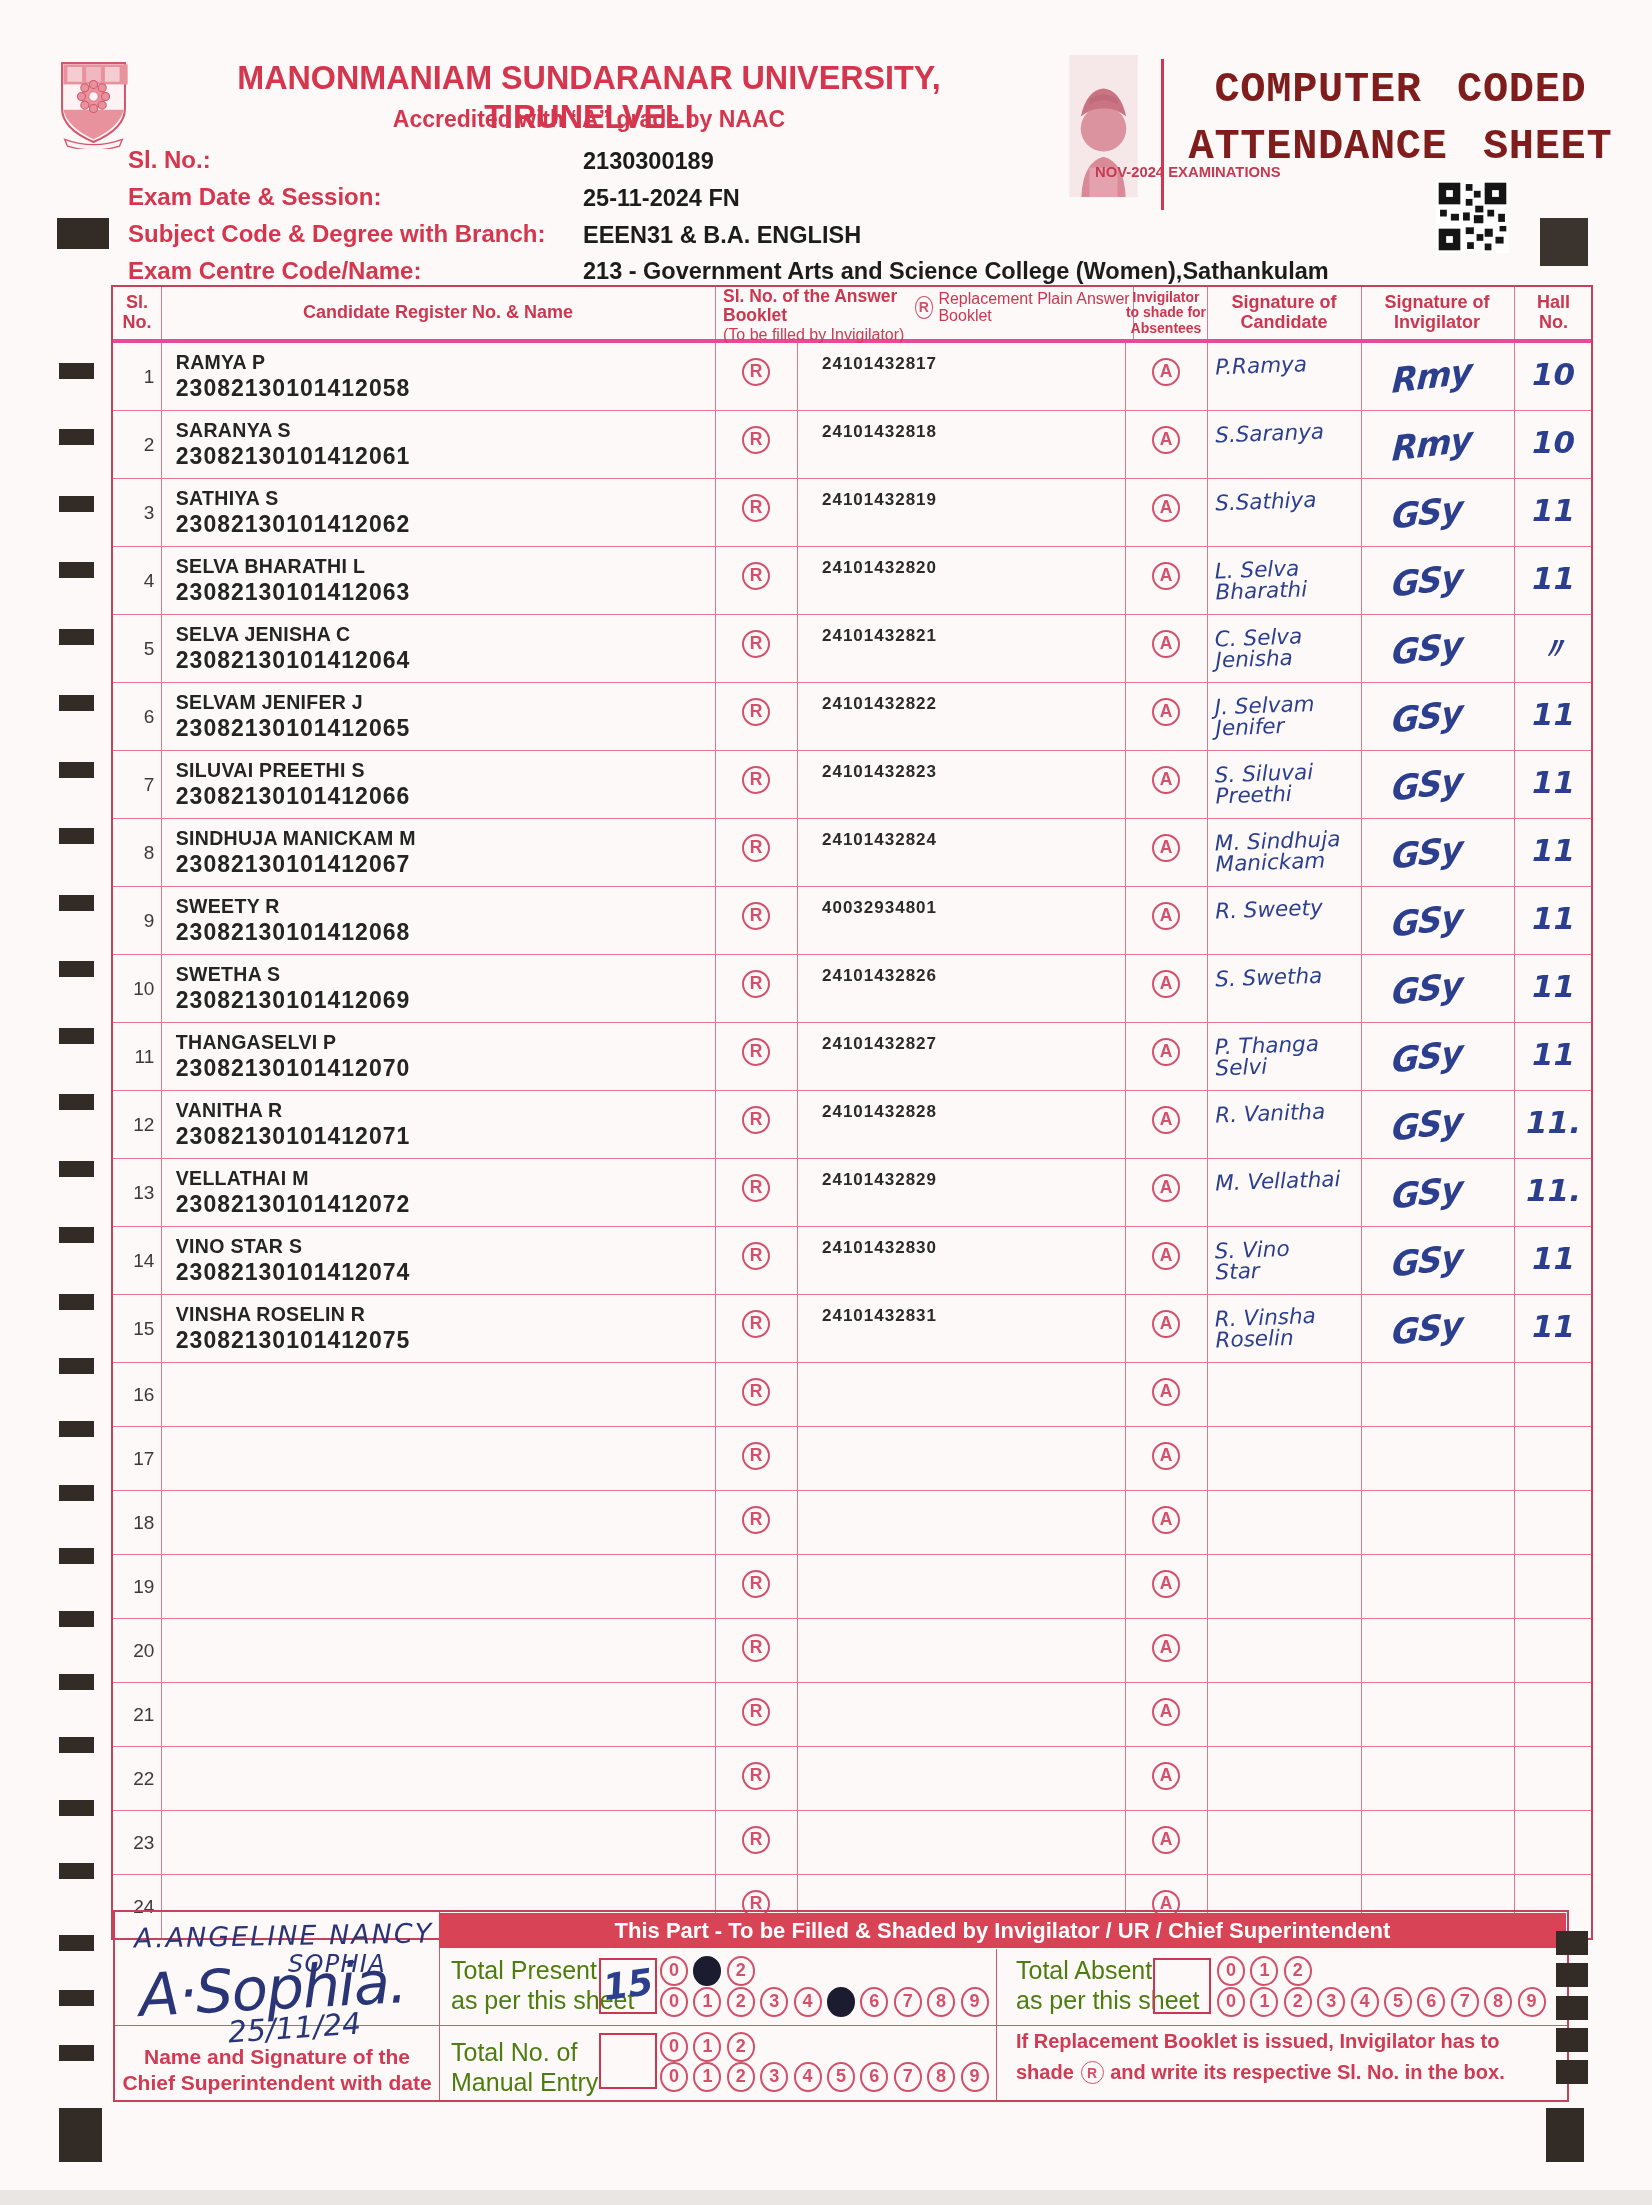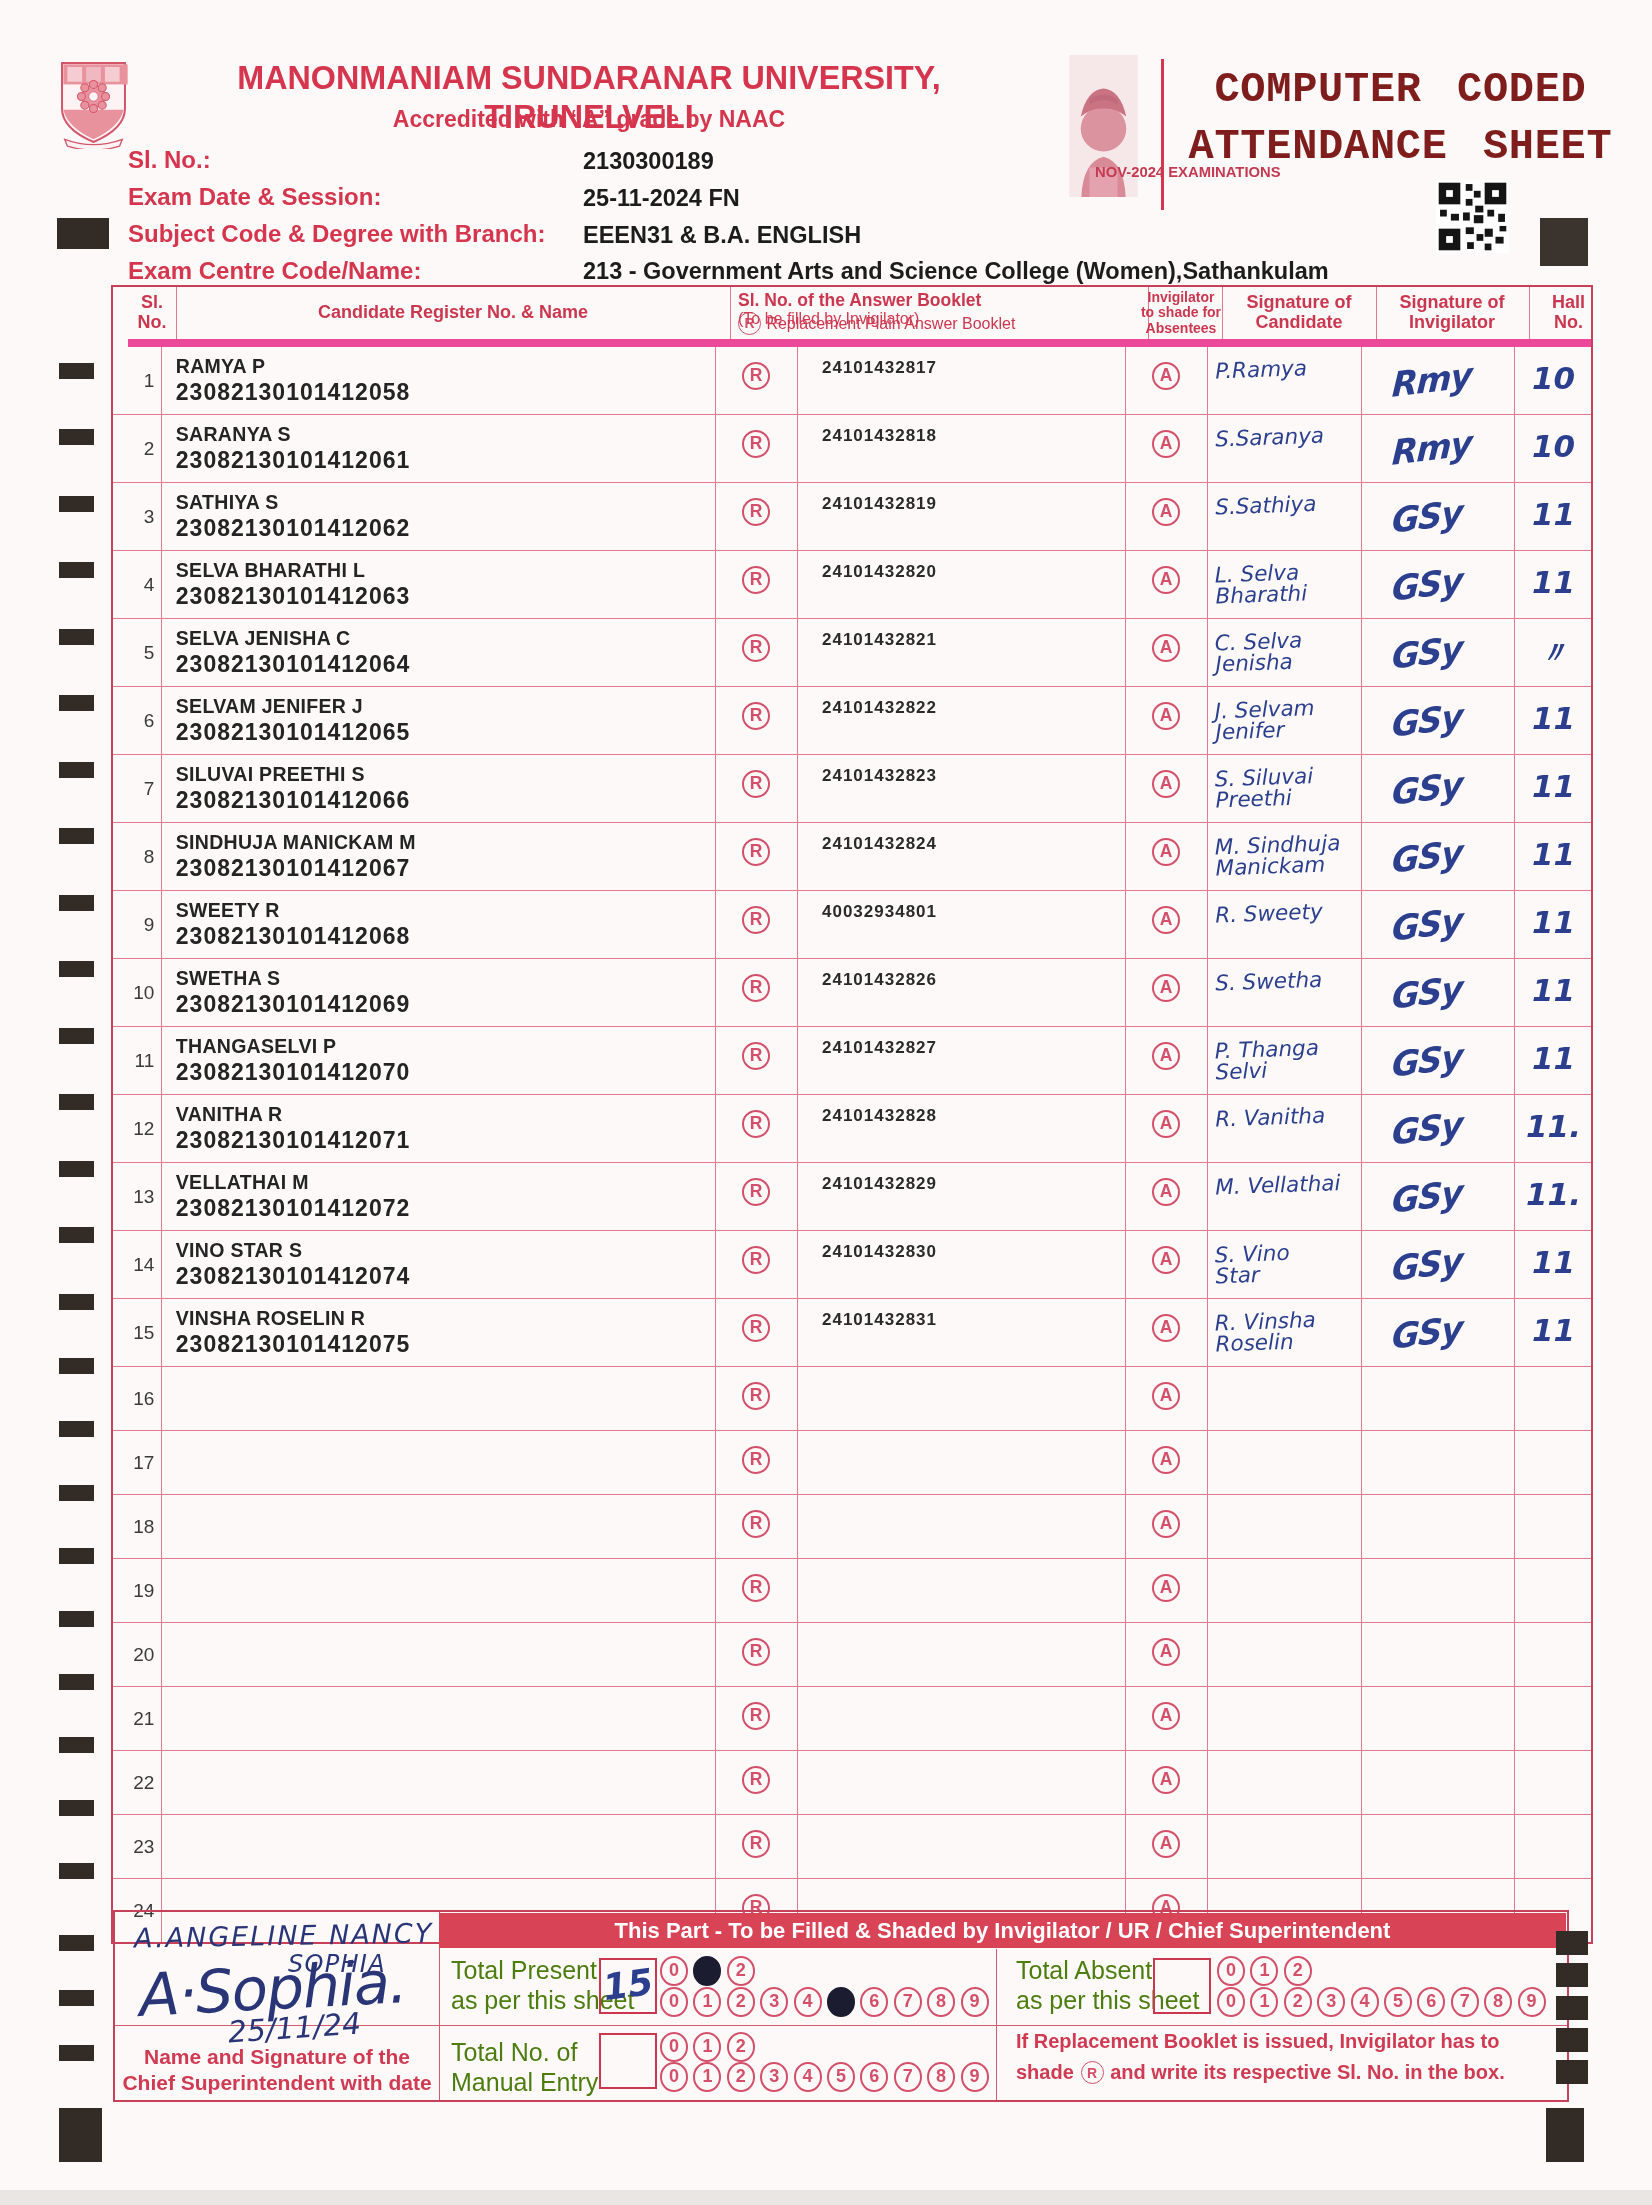--- a/index.html
+++ b/index.html
@@ -21,40 +21,40 @@
 
   
   .meta-label{left:128px;width:443px;font-size:24px;font-weight:bold;color:#d5364e;}
   .meta-value{left:576px;width:873px;font-size:23.5px;font-weight:bold;color:#1c1c1c;margin-left:7px;}
 
   
   .blk{background:#3b332d;}
 
   
   .tbl{left:111px;top:285px;width:1478px;border:2px solid #c8415a;background:transparent;}
-  .thead{position:relative;height:52px;border-bottom:8px solid #ec4899;margin-left:15px;}
+  .thead{position:relative;height:52px;border-bottom:4px solid #ec4899;}
   .row{position:relative;height:67px;border-bottom:1.3px solid #e0798b;}
   .row.short{height:63px;}
   .row:last-child{border-bottom:none;}
   .cell{position:absolute;top:0;bottom:0;border-right:1.3px solid #e0798b;}
   .cell.last{border-right:none;}
   .c-sl{left:0;width:48px;}
   .c-name{left:48px;width:554px;}
   .c-book{left:602px;width:410px;}
   .c-bookr{left:602px;width:82px;}
   .c-booknum{left:684px;width:328px;}
   .c-abs{left:1012px;width:82px;}
   .c-sigc{left:1094px;width:154px;}
   .c-sigi{left:1247px;width:154px;}
   .c-hall{left:1402px;width:77px;border-right:none;}
   .hcell{display:flex;align-items:center;justify-content:center;text-align:center;
          color:#cc3750;font-weight:bold;font-size:18px;line-height:1.1;}
   .hcell.small{font-size:14px;}
-  .bookhead{flex-direction:column;align-items:flex-start;justify-content:center;
-            padding-left:8px;text-align:right;}
+  .bookhead{flex-direction:row;align-items:flex-start;justify-content:center;
+            padding-left:8px;text-align:left;}
   .bookhead .l1{font-size:17.5px;}
   .bookhead .l1 .note{font-weight:normal;font-size:16px;}
   .bookhead .l2{font-size:16px;font-weight:normal;margin-top:2.7px;display:flex;align-items:center;gap:5.4px;}
   .circ{display:inline-flex;width:28px;height:28px;border:2px solid #d4506a;border-radius:50%;
         color:#d4506a;font-size:17.5px;align-items:center;justify-content:center;
         font-weight:bold;box-sizing:border-box;background:transparent;}
   .circ.sm{width:23px;height:23px;font-size:14px;border-width:1.3px;}
   .slno{display:flex;align-items:center;justify-content:flex-end;padding-right:6.7px;
         font-size:19px;color:#3a3a3a;height:100%;box-sizing:border-box;}
   .nameblock{padding:8px 0 0 14.8px;}

